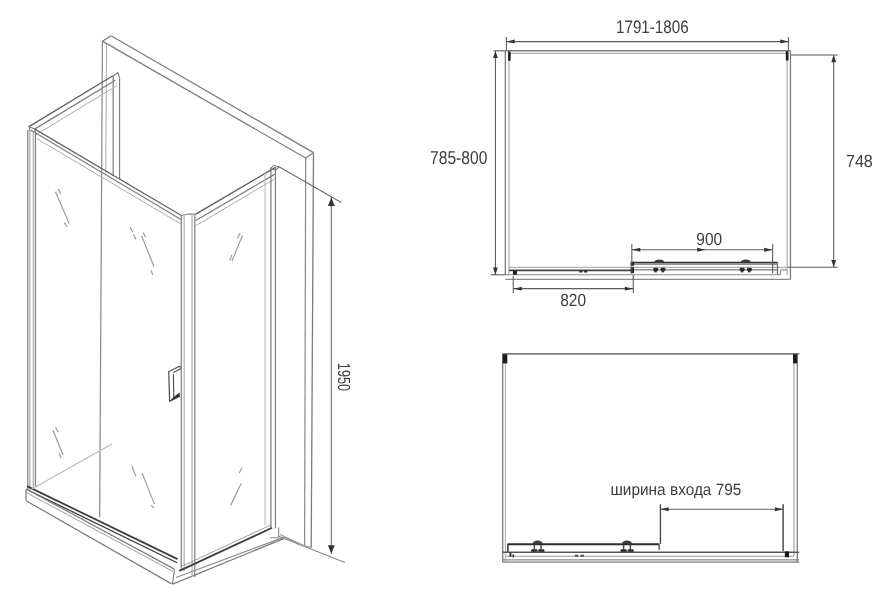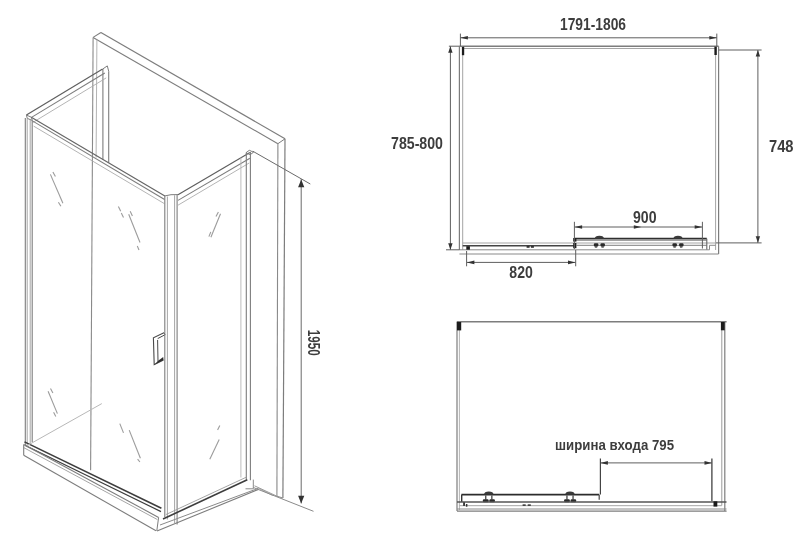--- a/index.html
+++ b/index.html
@@ -1,16 +1,16 @@
 <!DOCTYPE html>
 <html><head>
 <meta charset="utf-8">
 <style>
   html,body{margin:0;padding:0;background:#ffffff;}
-  .wrap{width:800px;height:552px;position:relative;background:#fff;font-weight:bold;}
+  .wrap{width:800px;height:552px;position:relative;background:#fff;}
   text{font-family:"Liberation Sans",sans-serif;fill:#3d3d3d;}
 </style>
 </head>
 <body>
 <div class="wrap">
 <svg width="800" height="553" viewBox="0 0 800 553">
 <rect x="0" y="0" width="800" height="553" fill="#ffffff"></rect>
 
 <g fill="none" stroke-linecap="butt">
 

